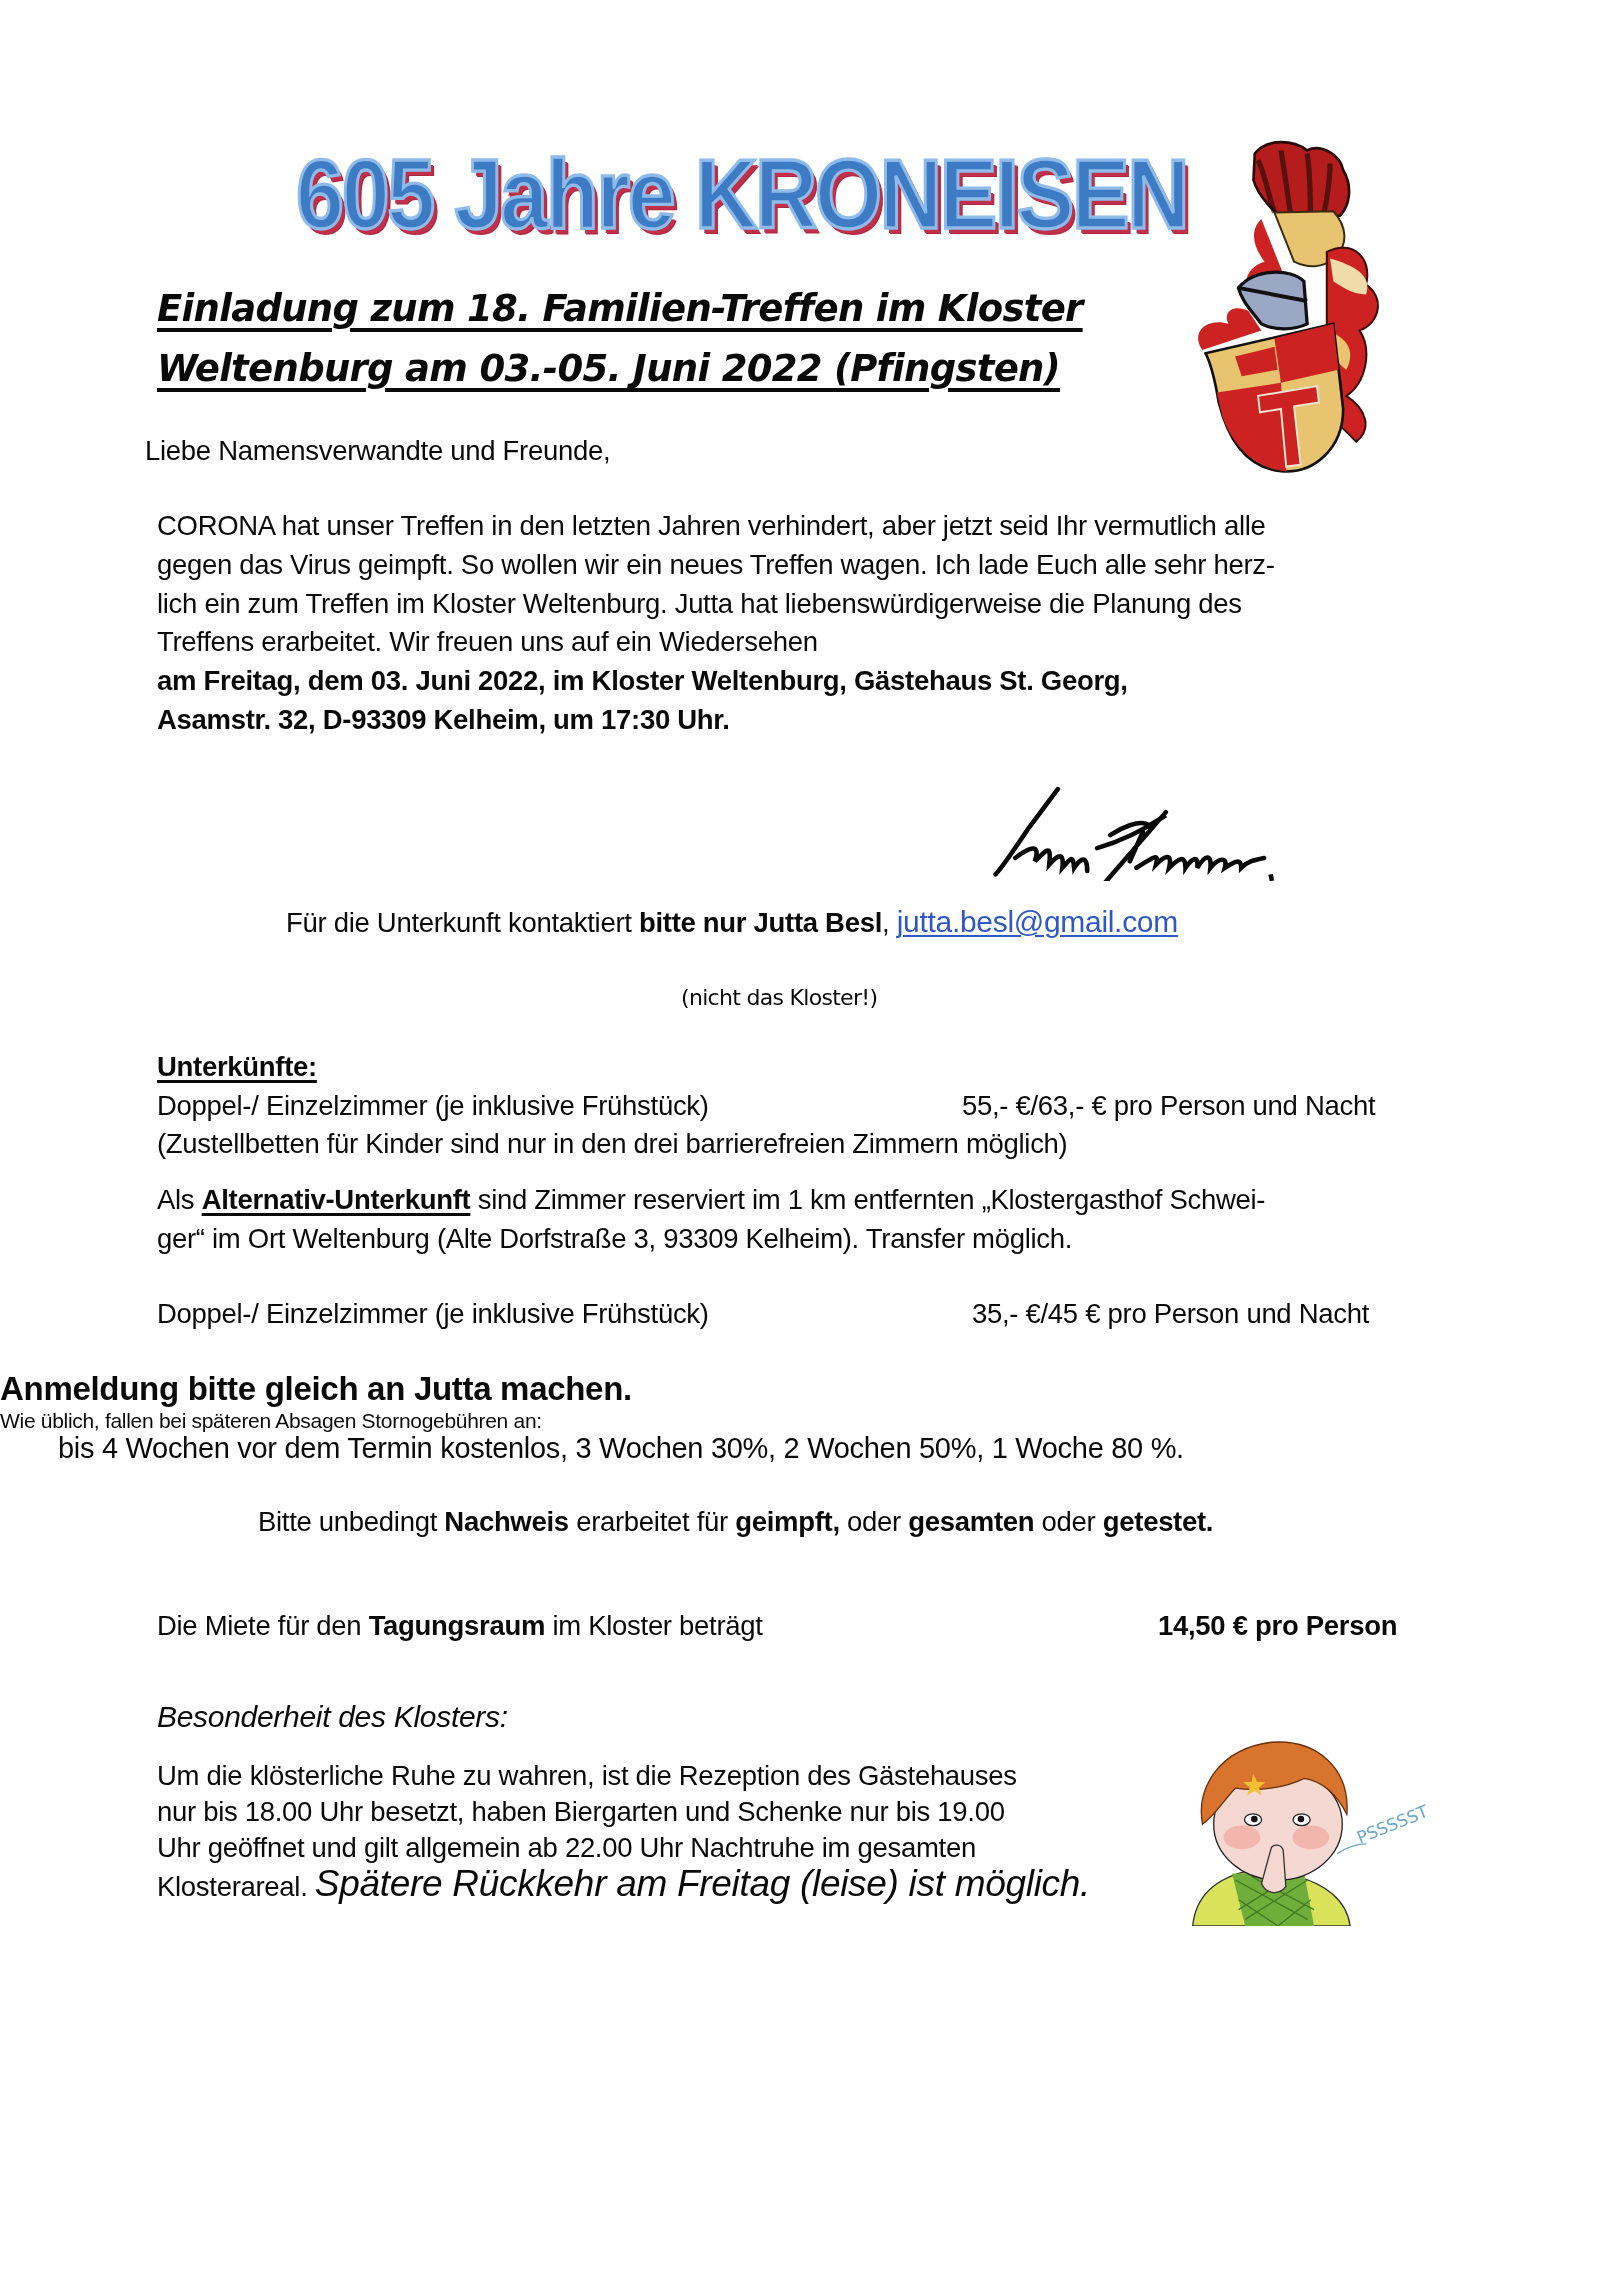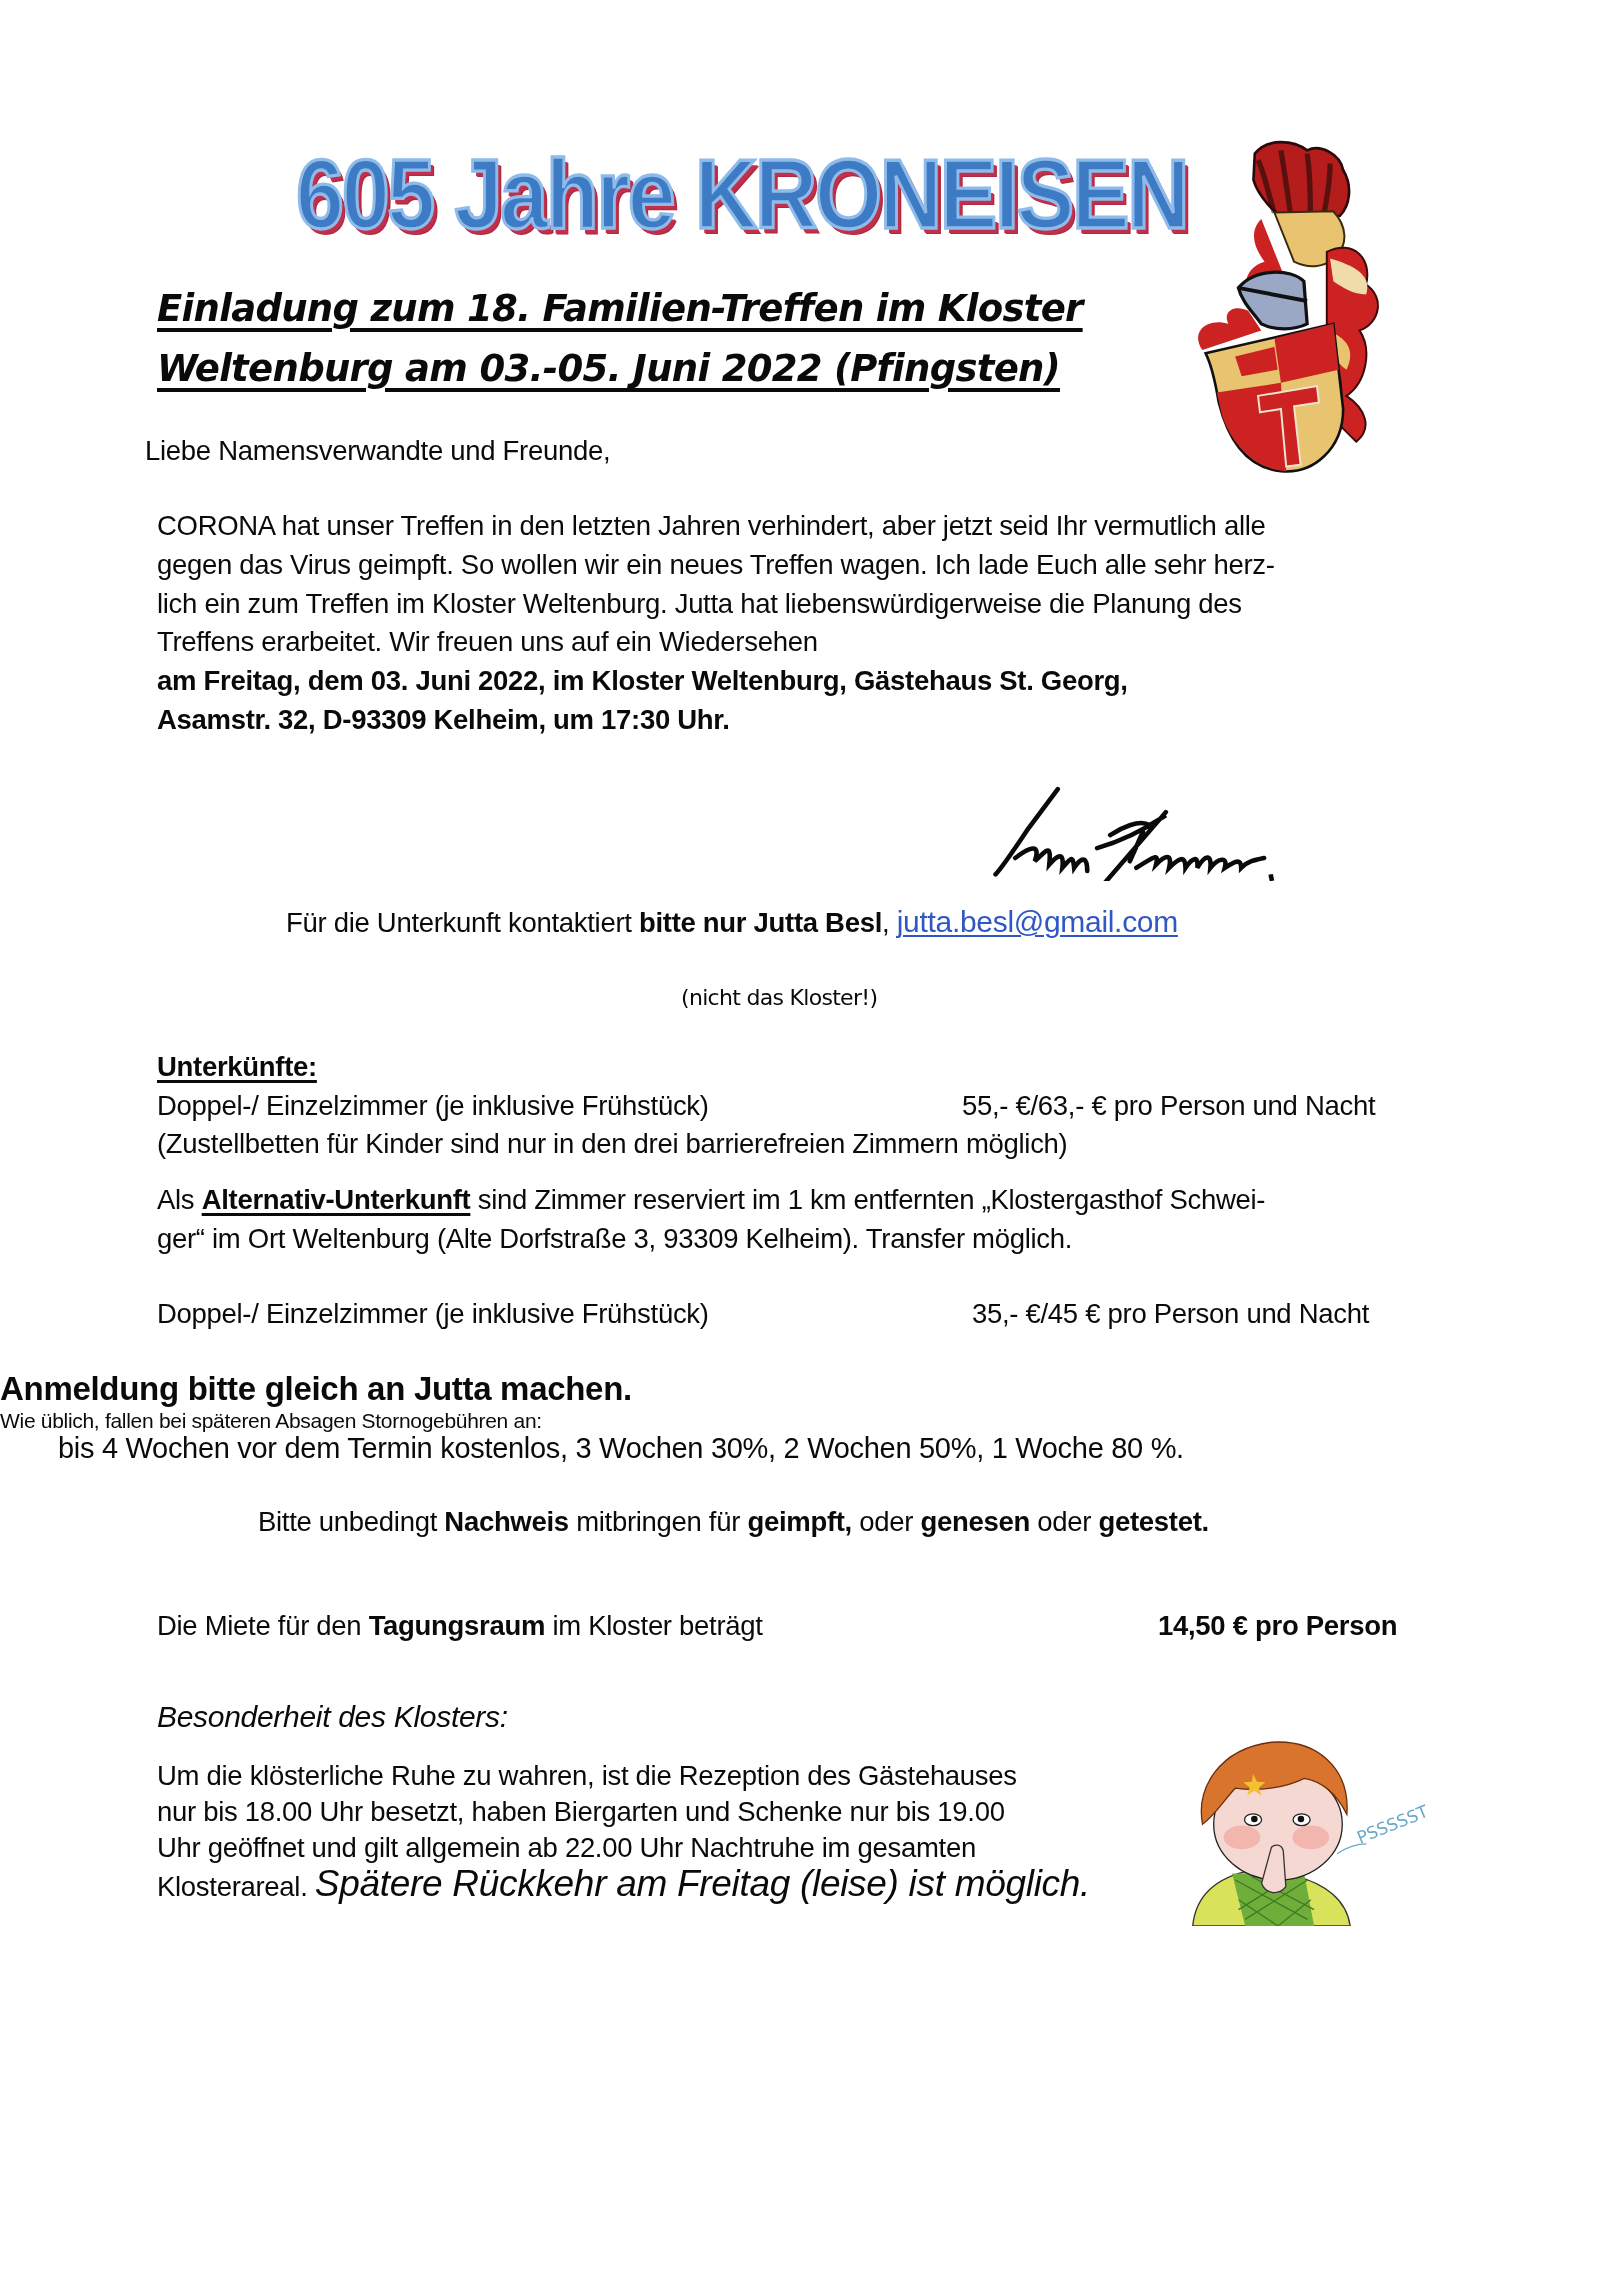--- a/index.html
+++ b/index.html
@@ -86,21 +86,21 @@
 <div class="abs txt" style="left:157px; top:1219px;">ger“ im Ort Weltenburg (Alte Dorfstraße 3, 93309 Kelheim). Transfer möglich.</div>
 
 <div class="abs txt" style="left:157px; top:1294px;">Doppel-/ Einzelzimmer (je inklusive Frühstück)</div>
 <div class="abs txt" style="left:972px; top:1294px;">35,- €/45 € pro Person und Nacht</div>
 
 <div class="abs b center" style="left:0; width:1619px; top:1369px; font-size:33px; line-height:39px; letter-spacing:-0.3px;">Anmeldung bitte gleich an Jutta machen.</div>
 <div class="abs center" style="left:0; width:1585px; top:1408px; font-size:21px; line-height:26px; letter-spacing:-0.3px;">Wie üblich, fallen bei späteren Absagen Stornogebühren an:</div>
 <div class="abs center" style="left:12px; width:1585px; top:1435px; font-size:29px; line-height:26px; letter-spacing:-0.3px;padding-left:46px;">bis 4 Wochen vor dem Termin kostenlos,  3 Wochen 30%,  2 Wochen 50%,  1 Woche 80 %.</div>
 
 <div class="abs txt" style="left:258px; top:1502px;">
-  <span>Bitte unbedingt </span><span class="b">Nachweis</span><span> mitbringen für </span><span class="b">geimpft,</span><span> oder </span><span class="b">genesen</span><span> oder  </span><span class="b">getestet.</span>
+  <span>Bitte unbedingt </span><span class="b">Nachweis</span><span> erarbeitet für </span><span class="b">geimpft,</span><span> oder </span><span class="b">gesamten</span><span> oder  </span><span class="b">getestet.</span>
 </div>
 
 <div class="abs txt" style="left:157px; top:1606px;">
   <span>Die Miete für den </span><span class="b">Tagungsraum</span><span> im Kloster beträgt</span>
 </div>
 <div class="abs txt b" style="left:1158px; top:1606px;">14,50 € pro Person</div>
 
 <div class="abs txt" style="left:157px; top:1697px; font-style:italic; font-size:30px;">Besonderheit des Klosters:</div>
 <div class="abs txt" style="left:157px; top:1756px;">Um die klösterliche Ruhe zu wahren, ist die Rezeption des Gästehauses</div>
 <div class="abs txt" style="left:157px; top:1792px;">nur bis 18.00 Uhr besetzt, haben Biergarten und Schenke nur bis 19.00</div>

